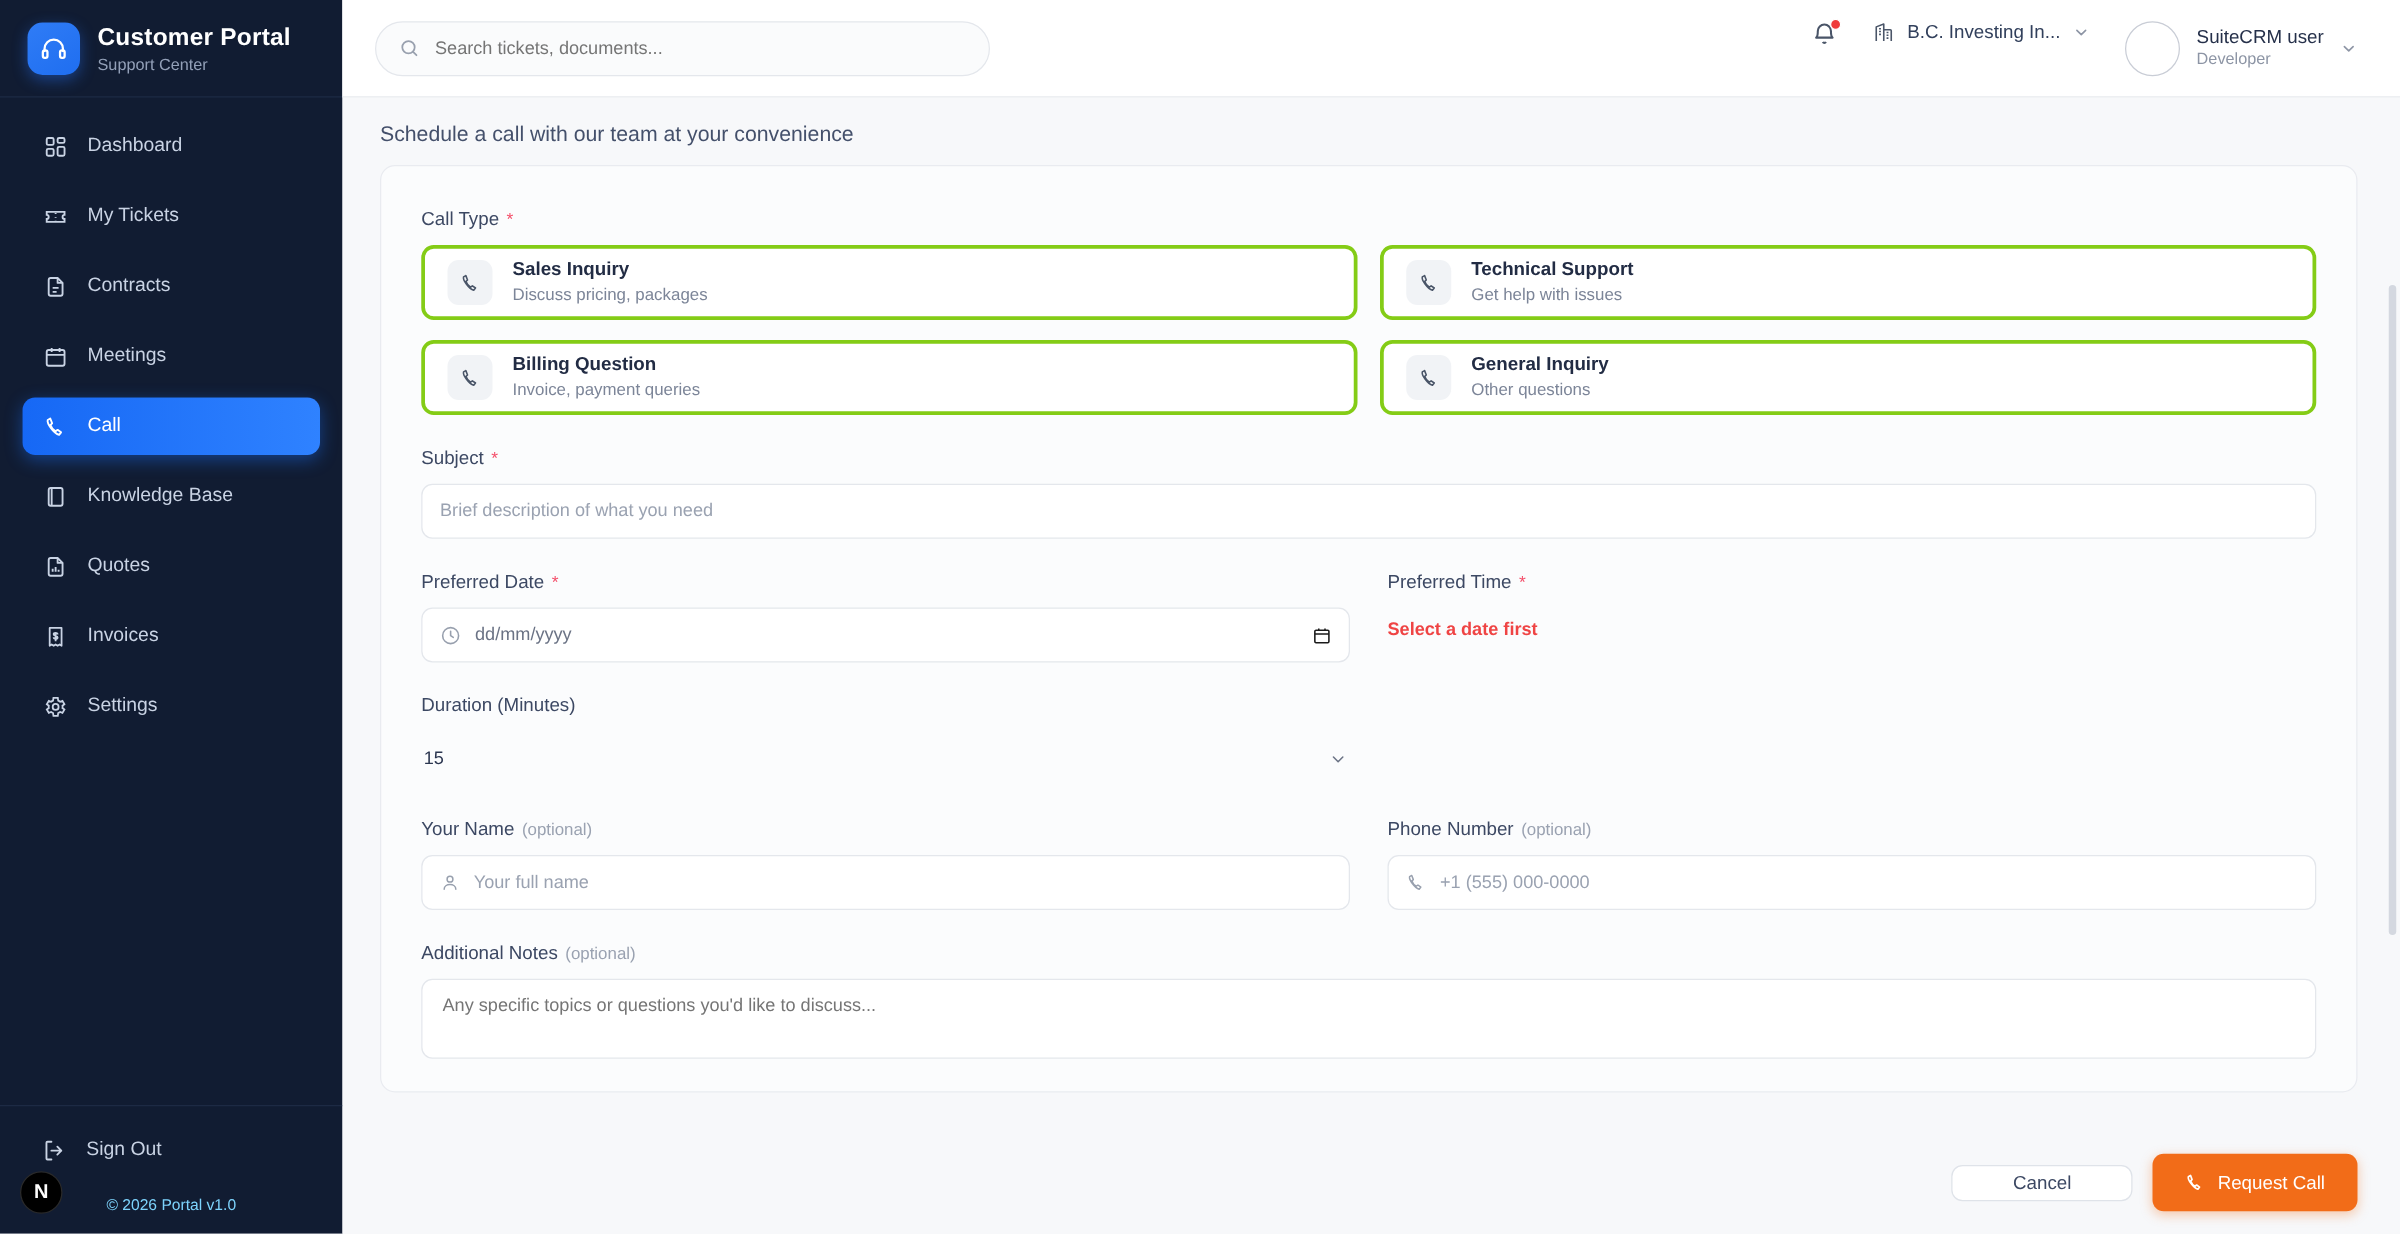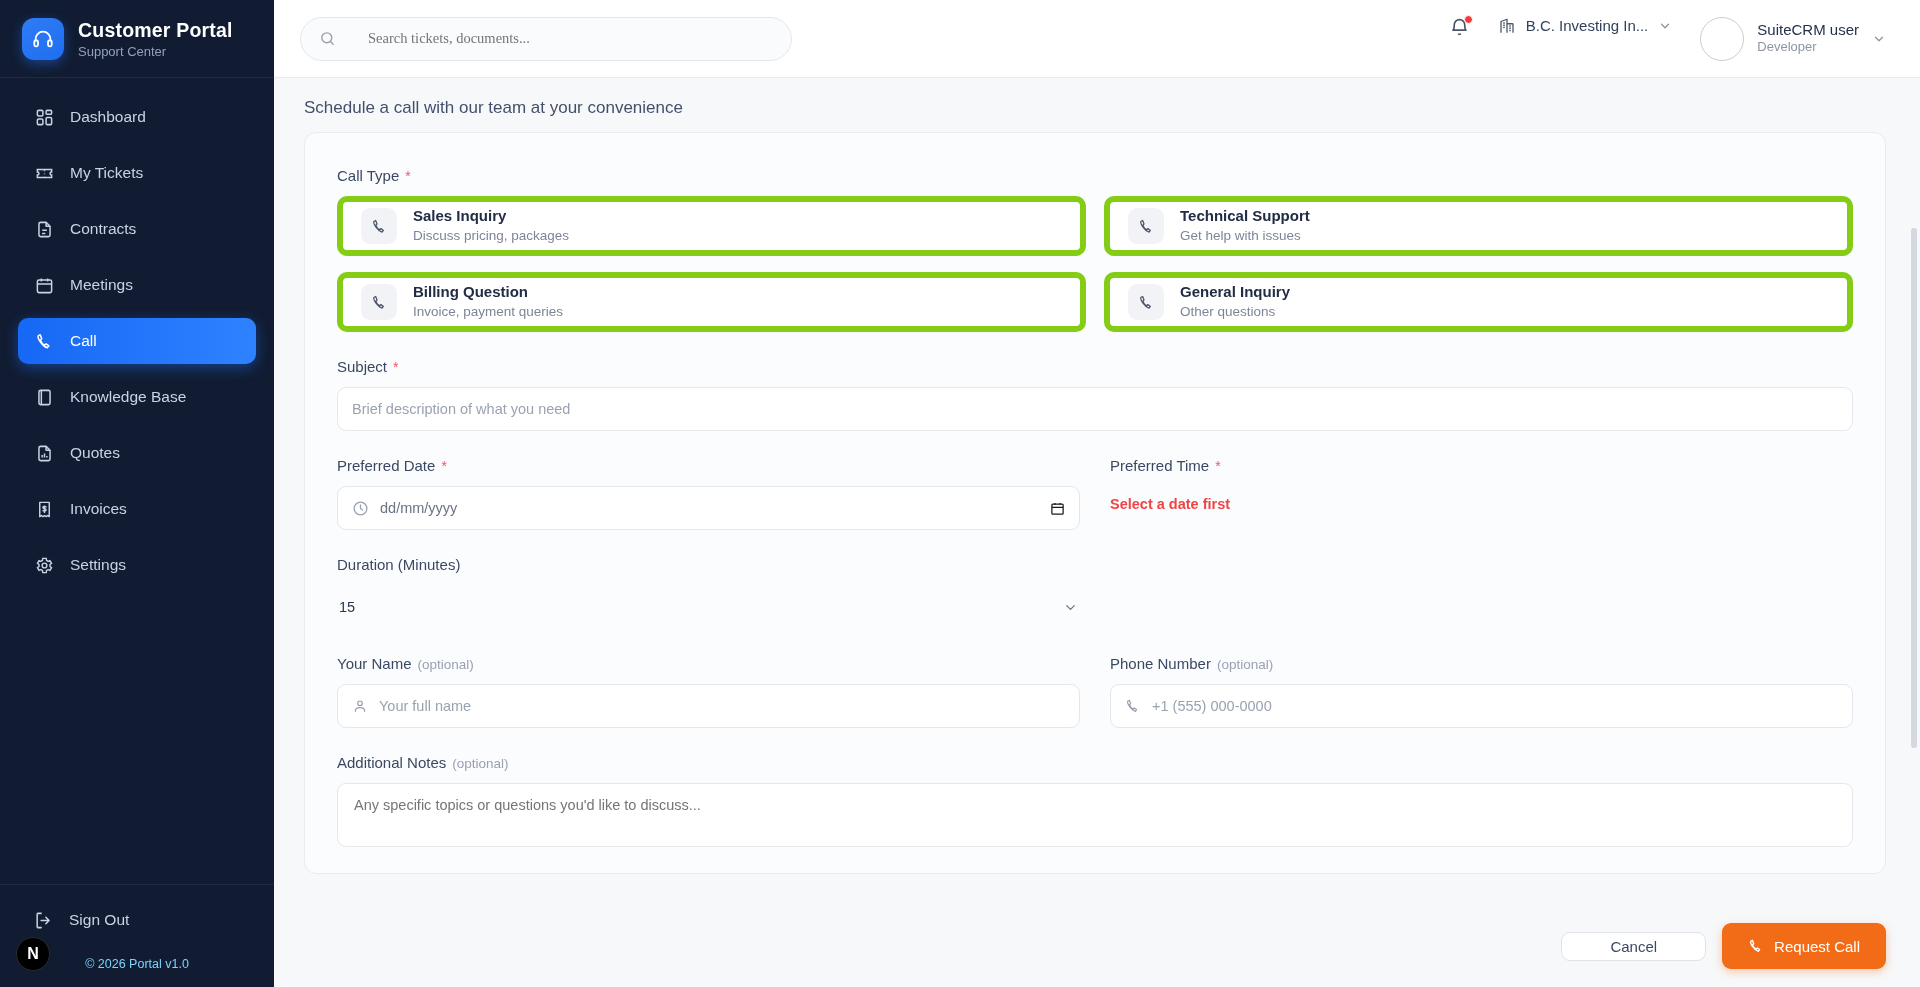--- a/index.html
+++ b/index.html
@@ -80,22 +80,21 @@
     padding: 0 34px 0 26px; gap: 20px;
   }
   .search-box {
     width: 492px; height: 44px; border: 1px solid #e4e7ec;
     background: #fafbfc; border-radius: 22px;
     display: flex; align-items: center; gap: 12px; padding: 0 18px;
   }
   .search-box input {
     border: none; outline: none; background: transparent;
     font-size: 14.5px; color: #8d95a5; width: 100%;
-    font-family: Liberation Serif, serif;
-    margin-left: 20px;
+    font-family: Liberation Sans, sans-serif;
   }
   .topbar-right { margin-left: auto; display: flex; align-items: flex-start; gap: 28px; }
   .bell-wrap { position: relative; cursor: pointer; display: flex; }
   .bell-dot {
     position: absolute; top: -2px; right: -3px;
     width: 9px; height: 9px; border-radius: 50%; background: #ef3b3b;
     border: 1.5px solid #fff;
   }
   .org-select { display: flex; align-items: center; gap: 10px; cursor: pointer; color: #32405c; font-size: 15px; }
   .user-block { display: flex; align-items: center; gap: 13px; cursor: pointer; }
@@ -111,21 +110,21 @@
   .card {
     background: #fbfcfd; border: 1px solid #e9ebf0; border-radius: 12px;
     padding: 34px 32px 0 32px;
   }
   .field-label { font-size: 15px; color: #3c4863; margin-bottom: 12px; display: flex; align-items: baseline; gap: 6px; }
   .req { color: #f4516c; font-size: 14px; }
   .optional { color: #9aa2b1; font-size: 13.5px; }
 
   .type-grid { display: grid; grid-template-columns: 1fr 1fr; gap: 16px 18px; margin-bottom: 26px; }
   .type-card {
-    background: #fff; border: 6px solid #84cc16; border-radius: 10px;
+    background: #fff; border: 3px solid #84cc16; border-radius: 10px;
     display: flex; align-items: center; gap: 16px;
     padding: 14px 18px; cursor: pointer; height: 60px;
   }
   .type-icon {
     width: 36px; height: 36px; border-radius: 9px; background: #f1f3f6;
     display: flex; align-items: center; justify-content: center; flex: none;
   }
   .type-name { font-size: 15px; color: #222c44; font-weight: bold; line-height: 1.3; }
   .type-desc { font-size: 13.5px; color: #7a melhores; }
   .type-desc { font-size: 13.5px; color: #7c8598; line-height: 1.4; margin-top: 2px; }

